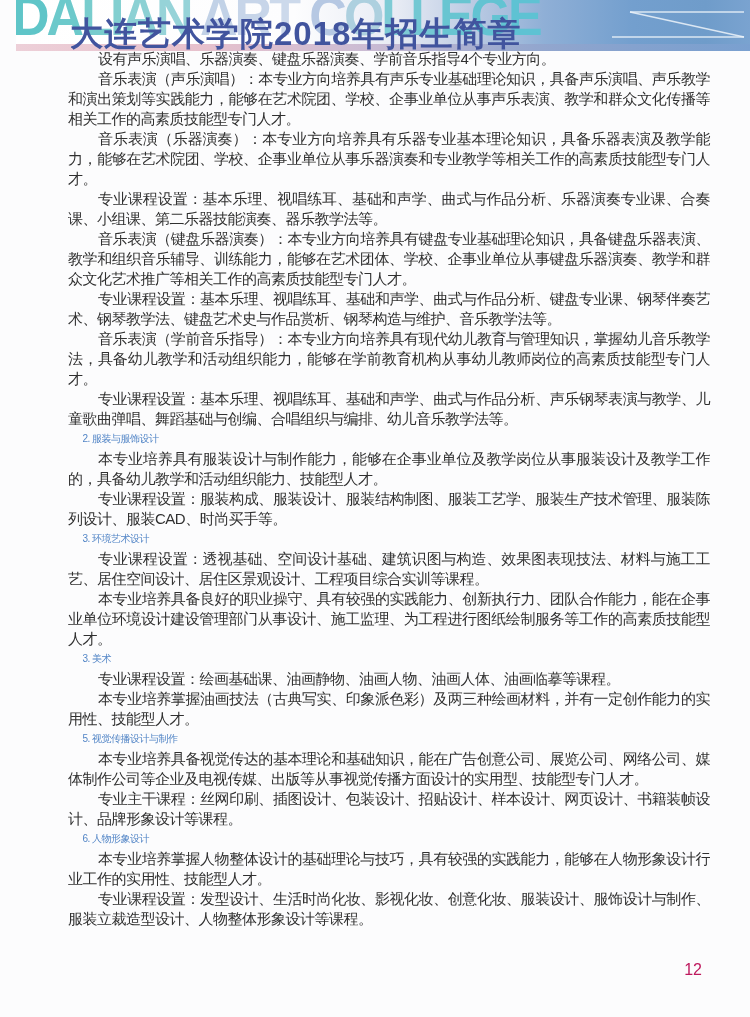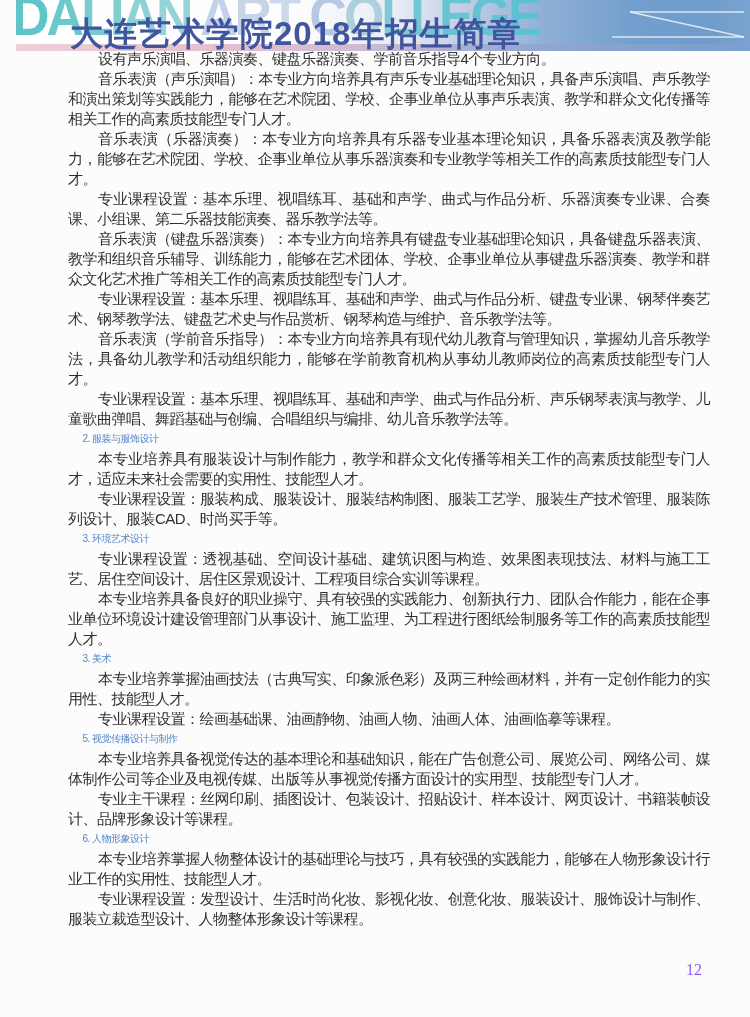--- a/index.html
+++ b/index.html
@@ -69,22 +69,22 @@
   }
   .content p { margin:0; text-indent:2em; }
   .major-heading {
     margin:0; font-size:10px; font-weight:normal;
     color:var(--subheading-blue,#5285c6);
     text-indent:1.45em;
   }
 
   .page-number {
     position:absolute; right:48px; bottom:38px;
-    font-family:Liberation Serif, serif;
-    font-size:16px; color:#8b5cf6;
+    font-family:Liberation Sans, sans-serif;
+    font-size:16px; color:#be185d;
   }
 </style>
 </head>
 <body>
 
 <div class="page">
 
   <header class="masthead">
     <div class="big-letters" id="bigLetters"><span style="color: rgb(95, 197, 200);">D</span><span style="color: rgb(108, 201, 203);">A</span><span style="color: rgb(120, 204, 205);">L</span><span style="color: rgb(130, 207, 208);">I</span><span style="color: rgb(140, 209, 212);">A</span><span style="color: rgb(150, 211, 216);">N</span><span> </span><span style="color: rgb(194, 210, 231);">A</span><span style="color: rgb(199, 213, 233);">R</span><span style="color: rgb(204, 217, 235);">T</span><span> </span><span style="color: rgb(182, 200, 227);">C</span><span style="color: rgb(173, 208, 223);">O</span><span style="color: rgb(126, 203, 213);">L</span><span style="color: rgb(115, 200, 211);">L</span><span style="color: rgb(104, 197, 209);">E</span><span style="color: rgb(98, 195, 210);">G</span><span style="color: rgb(94, 194, 211);">E</span></div>
     <svg class="flag-svg" width="135" height="42" viewBox="0 0 135 42">
@@ -105,28 +105,28 @@
       <h3 class="major-heading">1. 音乐表演</h3>
       <p>设有声乐演唱、乐器演奏、键盘乐器演奏、学前音乐指导4个专业方向。</p>
       <p>音乐表演（声乐演唱）：本专业方向培养具有声乐专业基础理论知识，具备声乐演唱、声乐教学和演出策划等实践能力，能够在艺术院团、学校、企事业单位从事声乐表演、教学和群众文化传播等相关工作的高素质技能型专门人才。</p>
       <p>音乐表演（乐器演奏）：本专业方向培养具有乐器专业基本理论知识，具备乐器表演及教学能力，能够在艺术院团、学校、企事业单位从事乐器演奏和专业教学等相关工作的高素质技能型专门人才。</p>
       <p>专业课程设置：基本乐理、视唱练耳、基础和声学、曲式与作品分析、乐器演奏专业课、合奏课、小组课、第二乐器技能演奏、器乐教学法等。</p>
       <p>音乐表演（键盘乐器演奏）：本专业方向培养具有键盘专业基础理论知识，具备键盘乐器表演、教学和组织音乐辅导、训练能力，能够在艺术团体、学校、企事业单位从事键盘乐器演奏、教学和群众文化艺术推广等相关工作的高素质技能型专门人才。</p>
       <p>专业课程设置：基本乐理、视唱练耳、基础和声学、曲式与作品分析、键盘专业课、钢琴伴奏艺术、钢琴教学法、键盘艺术史与作品赏析、钢琴构造与维护、音乐教学法等。</p>
       <p>音乐表演（学前音乐指导）：本专业方向培养具有现代幼儿教育与管理知识，掌握幼儿音乐教学法，具备幼儿教学和活动组织能力，能够在学前教育机构从事幼儿教师岗位的高素质技能型专门人才。</p>
       <p>专业课程设置：基本乐理、视唱练耳、基础和声学、曲式与作品分析、声乐钢琴表演与教学、儿童歌曲弹唱、舞蹈基础与创编、合唱组织与编排、幼儿音乐教学法等。</p>
       <h3 class="major-heading">2. 服装与服饰设计</h3>
-      <p>本专业培养具有服装设计与制作能力，教学和群众文化传播等相关工作的高素质技能型专门人才，适应未来社会需要的实用性、技能型人才。</p>
+      <p>本专业培养具有服装设计与制作能力，能够在企事业单位及教学岗位从事服装设计及教学工作的，具备幼儿教学和活动组织能力、技能型人才。</p>
       <p>专业课程设置：服装构成、服装设计、服装结构制图、服装工艺学、服装生产技术管理、服装陈列设计、服装CAD、时尚买手等。</p>
       <h3 class="major-heading">3. 环境艺术设计</h3>
       <p>专业课程设置：透视基础、空间设计基础、建筑识图与构造、效果图表现技法、材料与施工工艺、居住空间设计、居住区景观设计、工程项目综合实训等课程。</p>
       <p>本专业培养具备良好的职业操守、具有较强的实践能力、创新执行力、团队合作能力，能在企事业单位环境设计建设管理部门从事设计、施工监理、为工程进行图纸绘制服务等工作的高素质技能型人才。</p>
       <h3 class="major-heading">3. 美术</h3>
+      <p>专业课程设置：绘画基础课、油画静物、油画人物、油画人体、油画临摹等课程。</p>
       <p>本专业培养掌握油画技法（古典写实、印象派色彩）及两三种绘画材料，并有一定创作能力的实用性、技能型人才。</p>
-      <p>专业课程设置：绘画基础课、油画静物、油画人物、油画人体、油画临摹等课程。</p>
       <h3 class="major-heading">5. 视觉传播设计与制作</h3>
       <p>本专业培养具备视觉传达的基本理论和基础知识，能在广告创意公司、展览公司、网络公司、媒体制作公司等企业及电视传媒、出版等从事视觉传播方面设计的实用型、技能型专门人才。</p>
       <p>专业主干课程：丝网印刷、插图设计、包装设计、招贴设计、样本设计、网页设计、书籍装帧设计、品牌形象设计等课程。</p>
       <h3 class="major-heading">6. 人物形象设计</h3>
       <p>本专业培养掌握人物整体设计的基础理论与技巧，具有较强的实践能力，能够在人物形象设计行业工作的实用性、技能型人才。</p>
       <p>专业课程设置：发型设计、生活时尚化妆、影视化妆、创意化妆、服装设计、服饰设计与制作、服装立裁造型设计、人物整体形象设计等课程。</p>
     </main>
 
   <div class="page-number">12</div>
 </div>

